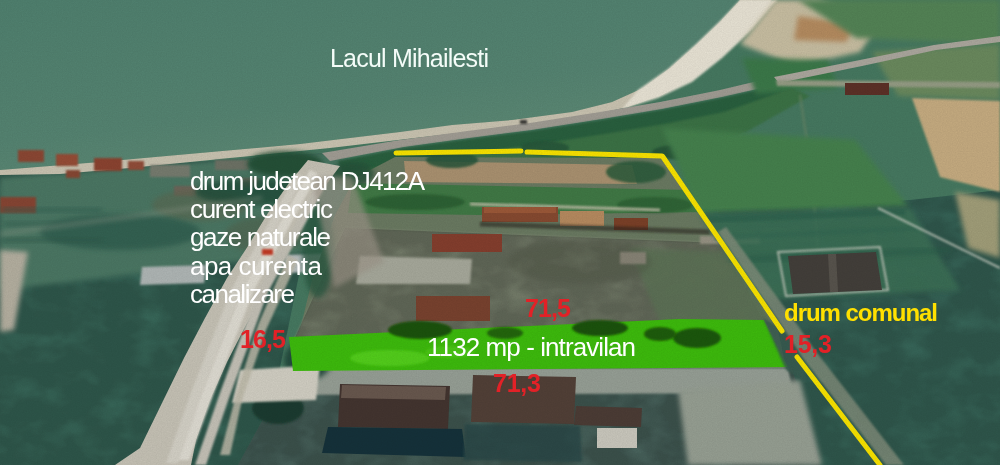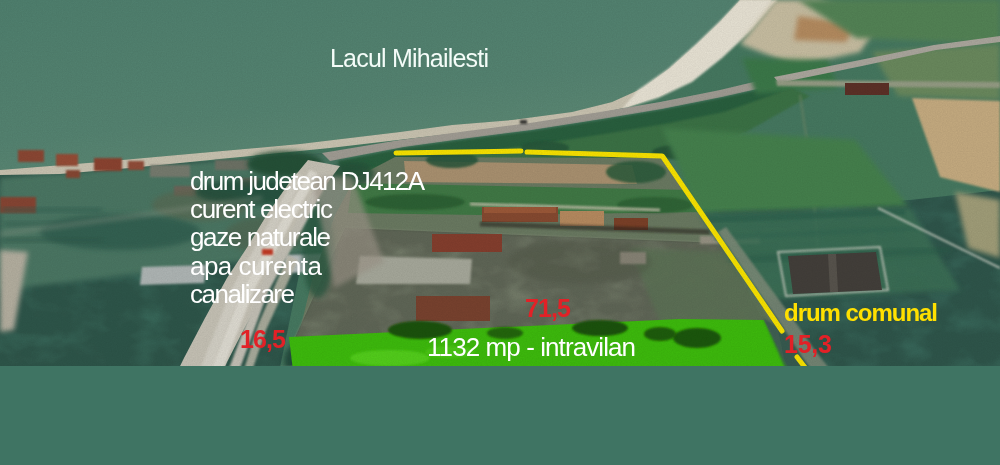--- a/index.html
+++ b/index.html
@@ -1,16 +1,16 @@
 <!DOCTYPE html>
 <html><head>
 <meta charset="utf-8">
 <style>
   html,body{margin:0;padding:0;background:#3f7463;}
-  #scene{position:relative;width:1000px;height:366px;overflow:hidden;font-family:"Liberation Sans",sans-serif;}
+  #scene{position:relative;width:1000px;height:465px;overflow:hidden;font-family:"Liberation Sans",sans-serif;}
   svg{display:block;}
   text{font-family:"Liberation Sans",sans-serif;}
 </style>
 </head>
 <body>
 <div id="scene">
 <svg width="1000" height="465" viewBox="0 0 1000 465" xmlns="http://www.w3.org/2000/svg">
 <defs>
   <linearGradient id="lakeg" x1="0" y1="0" x2="0.55" y2="1">
     <stop offset="0" stop-color="#528472"></stop>

